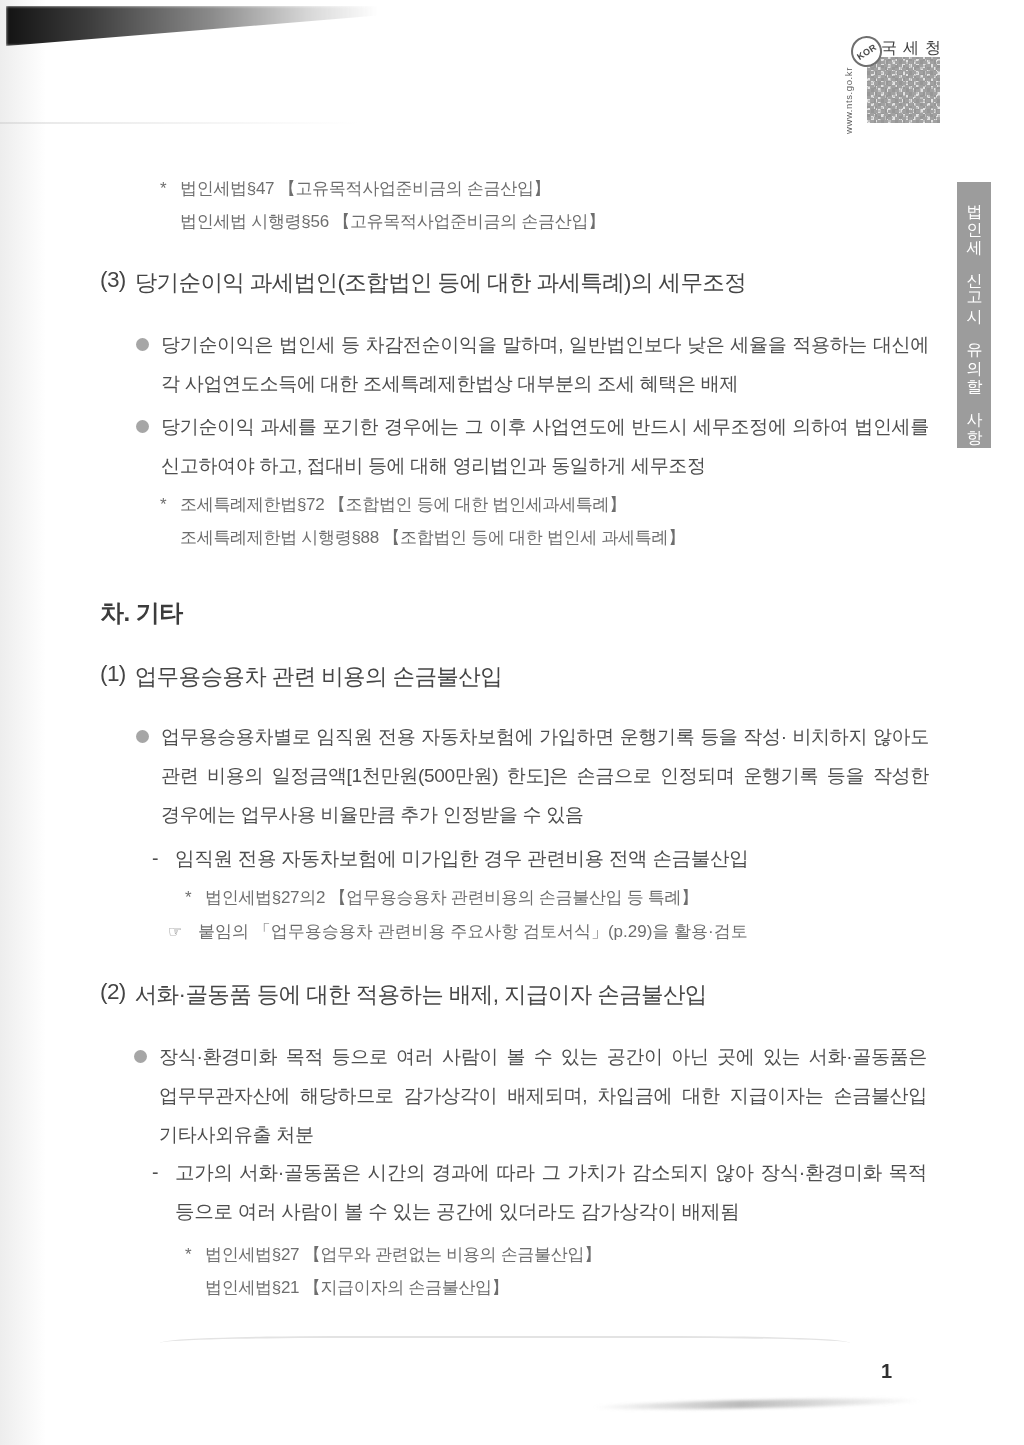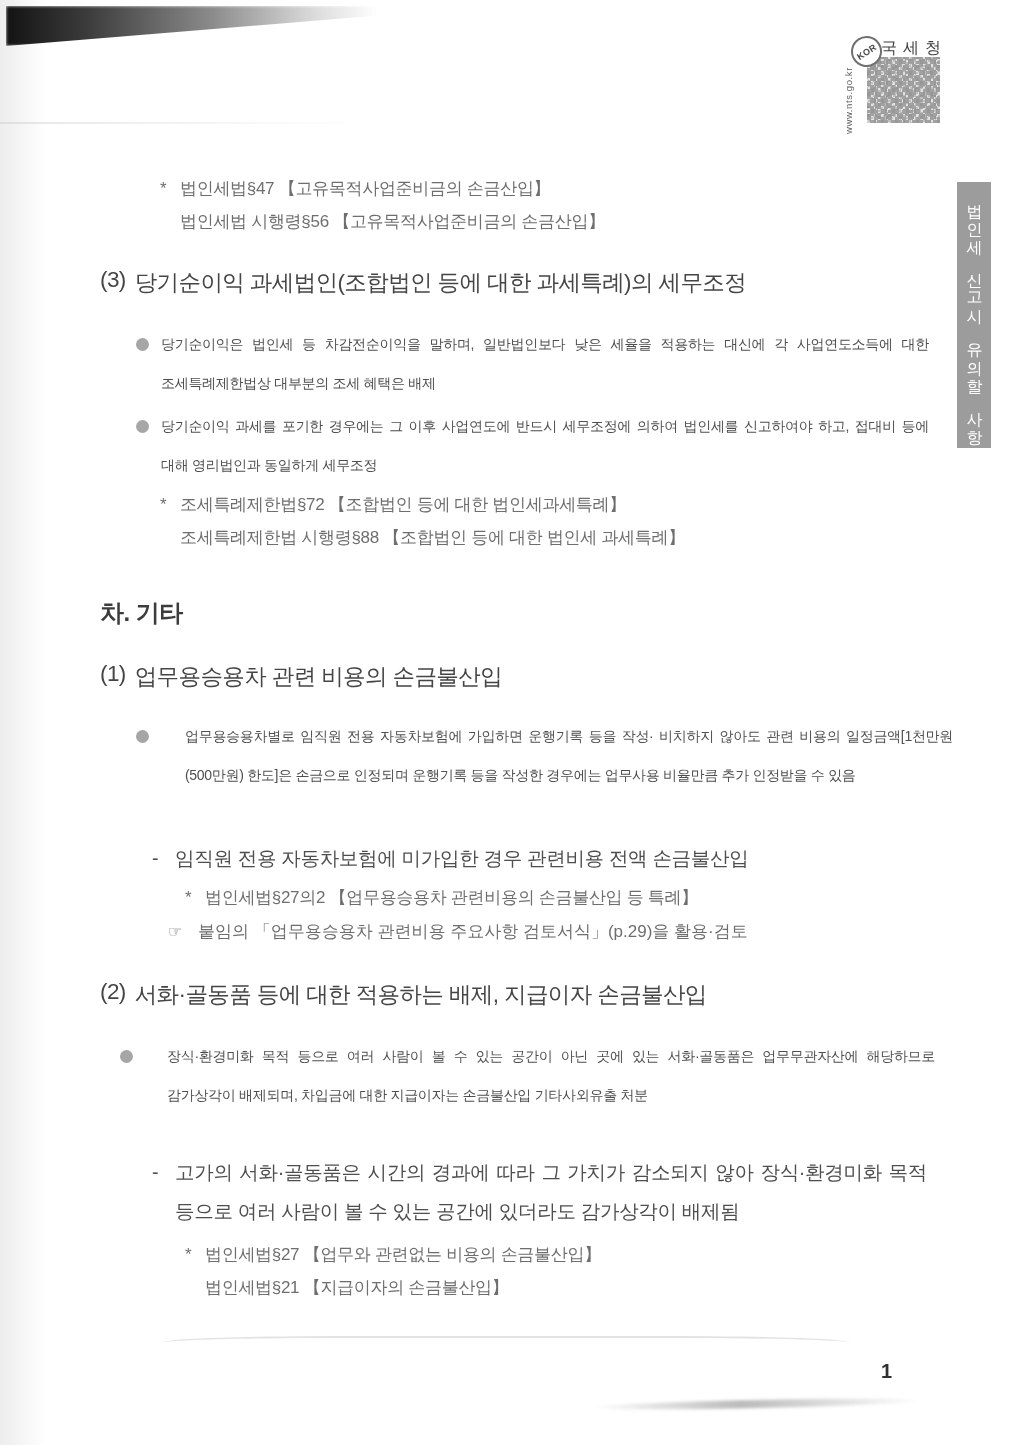--- a/index.html
+++ b/index.html
@@ -86,21 +86,21 @@
   .fnote { display:flex; font-size:17px; line-height:33px; color:#6e6e6e; letter-spacing:-0.3px; }
   .fnote .marker { width:20px; flex:none; }
   .fnote .lines { white-space:pre-line; }
 
   .heading { display:flex; gap:9px; font-size:22.5px; color:#454545; letter-spacing:-0.6px; white-space:nowrap; }
   .chapter { font-size:24px; font-weight:700; color:#3c3c3c; letter-spacing:-0.5px; }
 
   .bullet { display:flex; }
   .bullet .dot { width:13px; height:13px; border-radius:50%; background:#a6a6a6; margin:13px 12px 0 0; flex:none; }
   .bullet .text {
-    width:768px; font-size:14px; line-height:39px; color:#4e4e4e;
+    width:768px; font-size:19px; line-height:39px; color:#4e4e4e;
     text-align:justify; word-break:keep-all; letter-spacing:-0.3px;
   }
 
   .dash { display:flex; font-size:19.5px; line-height:39px; color:#4e4e4e; }
   .dash .marker { width:23px; flex:none; }
   .dash .text { width:752px; text-align:justify; word-break:keep-all; letter-spacing:-0.3px; }
 
   .pointer { display:flex; font-size:17px; line-height:33px; color:#6e6e6e; }
   .pointer .marker { width:30px; flex:none; font-size:16px; }
 
@@ -157,21 +157,21 @@
 조세특례제한법 시행령§88 【조합법인 등에 대한 법인세 과세특례】</span>
 </div>
 
 <div class="abs chapter" style="left:100px; top:597px;">차. 기타</div>
 
 <div class="abs heading" style="left:100px; top:661px;">
   <span>(1)</span>
   <span>업무용승용차 관련 비용의 손금불산입</span>
 </div>
 
-<div class="abs bullet" style="left:136px; top:717px;gap:24px;">
+<div class="abs bullet" style="left:136px; top:717px;">
   <span class="dot"></span>
   <span class="text">업무용승용차별로 임직원 전용 자동차보험에 가입하면 운행기록 등을 작성· 비치하지 않아도 관련 비용의 일정금액[1천만원(500만원) 한도]은 손금으로 인정되며 운행기록 등을 작성한 경우에는 업무사용 비율만큼 추가 인정받을 수 있음</span>
 </div>
 
 <div class="abs dash" style="left:152px; top:839px;">
   <span class="marker">-</span>
   <span class="text">임직원 전용 자동차보험에 미가입한 경우 관련비용 전액 손금불산입</span>
 </div>
 
 <div class="abs fnote" style="left:185px; top:881px;">
@@ -182,21 +182,21 @@
 <div class="abs pointer" style="left:168px; top:915px;">
   <span class="marker">☞</span>
   <span>붙임의 「업무용승용차 관련비용 주요사항 검토서식」(p.29)을 활용·검토</span>
 </div>
 
 <div class="abs heading" style="left:100px; top:979px;">
   <span>(2)</span>
   <span>서화·골동품 등에 대한 적용하는 배제, 지급이자 손금불산입</span>
 </div>
 
-<div class="abs bullet" style="left:120px; top:1037px;gap:22px;">
+<div class="abs bullet" style="left:134px; top:1037px;">
   <span class="dot"></span>
   <span class="text">장식·환경미화 목적 등으로 여러 사람이 볼 수 있는 공간이 아닌 곳에 있는 서화·골동품은 업무무관자산에 해당하므로 감가상각이 배제되며, 차입금에 대한 지급이자는 손금불산입 기타사외유출 처분</span>
 </div>
 
 <div class="abs dash" style="left:152px; top:1153px;">
   <span class="marker">-</span>
   <span class="text">고가의 서화·골동품은 시간의 경과에 따라 그 가치가 감소되지 않아 장식·환경미화 목적 등으로 여러 사람이 볼 수 있는 공간에 있더라도 감가상각이 배제됨</span>
 </div>
 
 <div class="abs fnote" style="left:185px; top:1238px;">

